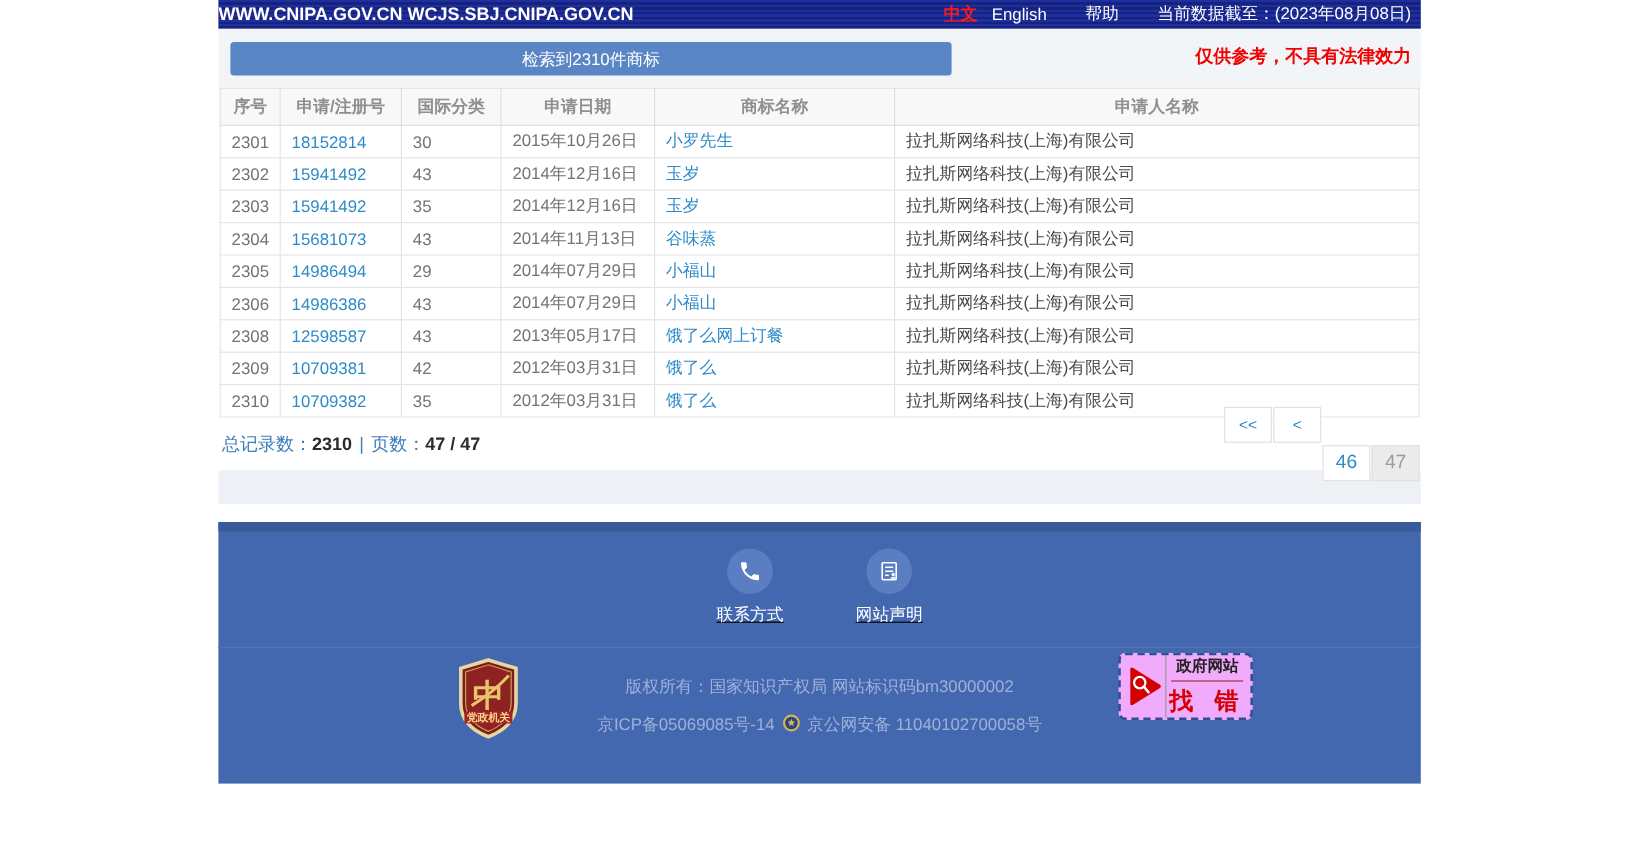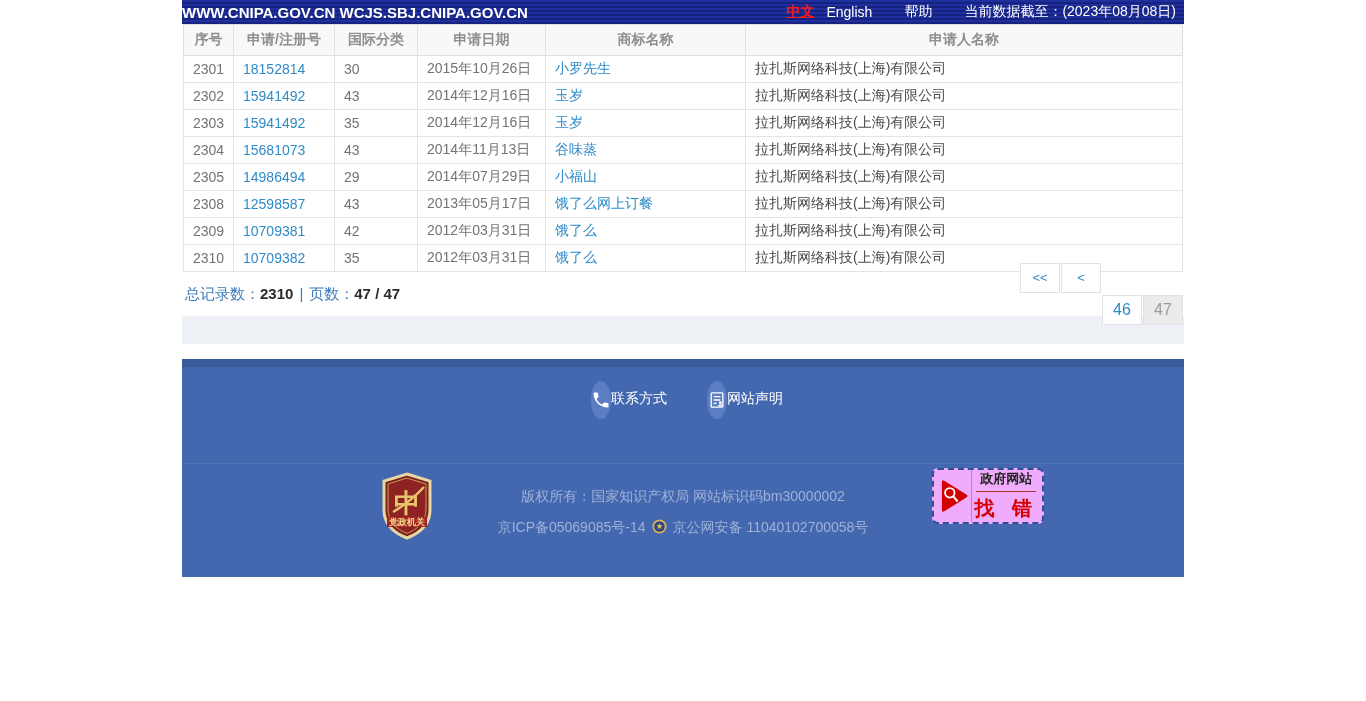--- a/index.html
+++ b/index.html
@@ -49,21 +49,21 @@
   .pager .pg.num { font-size:16px;margin-top:32px; }
   .pager .pg.current { background:#ebebeb; color:#9a9a9a; }
   .spacer-strip { height:28px; background:#edf1f5; }
   .white-gap { height:15px; background:#fff; }
 
   
   .footer { height:218px; background:#4468af; }
   .footer-stripe { height:8px; background:#3a5b9a; }
   .footer-links { height:96px; display:flex; justify-content:center; align-items:flex-start;
     gap:48px; padding-top:14px; }
-  .flink { width:68px; display:flex; align-items:flex-start; cursor:pointer; }
+  .flink { width:68px; display:flex; flex-direction:column; align-items:center; cursor:pointer;text-decoration:underline; }
   .ficon { width:38px; height:38px; border-radius:50%; background:#5b7ec2;
     display:flex; align-items:center; justify-content:center; }
   .flabel { margin-top:9px; color:#fff; font-size:14px; white-space:nowrap; }
   .footer-bottom { position:relative; height:113px; border-top:1px solid #537? ; border-top:1px solid #5374b4; }
   .party-badge { position:absolute; left:198px; top:8px; cursor:pointer; }
   .copy-lines { text-align:center; color:#9db1d9; font-size:14px; }
   .copy-line1 { padding-top:24px; }
   .copy-line2 { margin-top:13px; display:flex; justify-content:center; align-items:center; gap:6px; }
   .copy-line2 a { color:#9db1d9; text-decoration:none; cursor:pointer; }
   .err-badge { position:absolute; right:140px; top:4px; width:112px; height:56px; background:#f0abfc;
@@ -82,20 +82,24 @@
     <header class="topbar">
       <div class="topbar-left">WWW.CNIPA.GOV.CN WCJS.SBJ.CNIPA.GOV.CN</div>
       <nav class="topbar-right">
         <a class="lang-zh">中文</a>
         <a class="gap-s">English</a>
         <a class="gap-l">帮助</a>
         <span class="gap-l">当前数据截至：(2023年08月08日)</span>
       </nav>
     </header>
 
+    <section class="result-row">
+      <div class="result-banner">检索到2310件商标</div>
+      <div class="disclaimer">仅供参考，不具有法律效力</div>
+    </section>
 
     <table class="tm">
       <colgroup>
         <col class="c-no">
           <col class="c-reg">
           <col class="c-cls">
         <col class="c-date">
           <col class="c-name">
           <col>
       </colgroup>
@@ -145,20 +149,28 @@
         </tr>
           <tr>
           <td>2305</td>
           <td class="link">14986494</td>
           <td>29</td>
           <td>2014年07月29日</td>
           <td class="link">小福山</td>
           <td class="applicant">拉扎斯网络科技(上海)有限公司</td>
         </tr>
           <tr>
+          <td>2306</td>
+          <td class="link">14986386</td>
+          <td>43</td>
+          <td>2014年07月29日</td>
+          <td class="link">小福山</td>
+          <td class="applicant">拉扎斯网络科技(上海)有限公司</td>
+        </tr>
+          <tr>
           <td>2308</td>
           <td class="link">12598587</td>
           <td>43</td>
           <td>2013年05月17日</td>
           <td class="link">饿了么网上订餐</td>
           <td class="applicant">拉扎斯网络科技(上海)有限公司</td>
         </tr>
           <tr>
           <td>2309</td>
           <td class="link">10709381</td>

